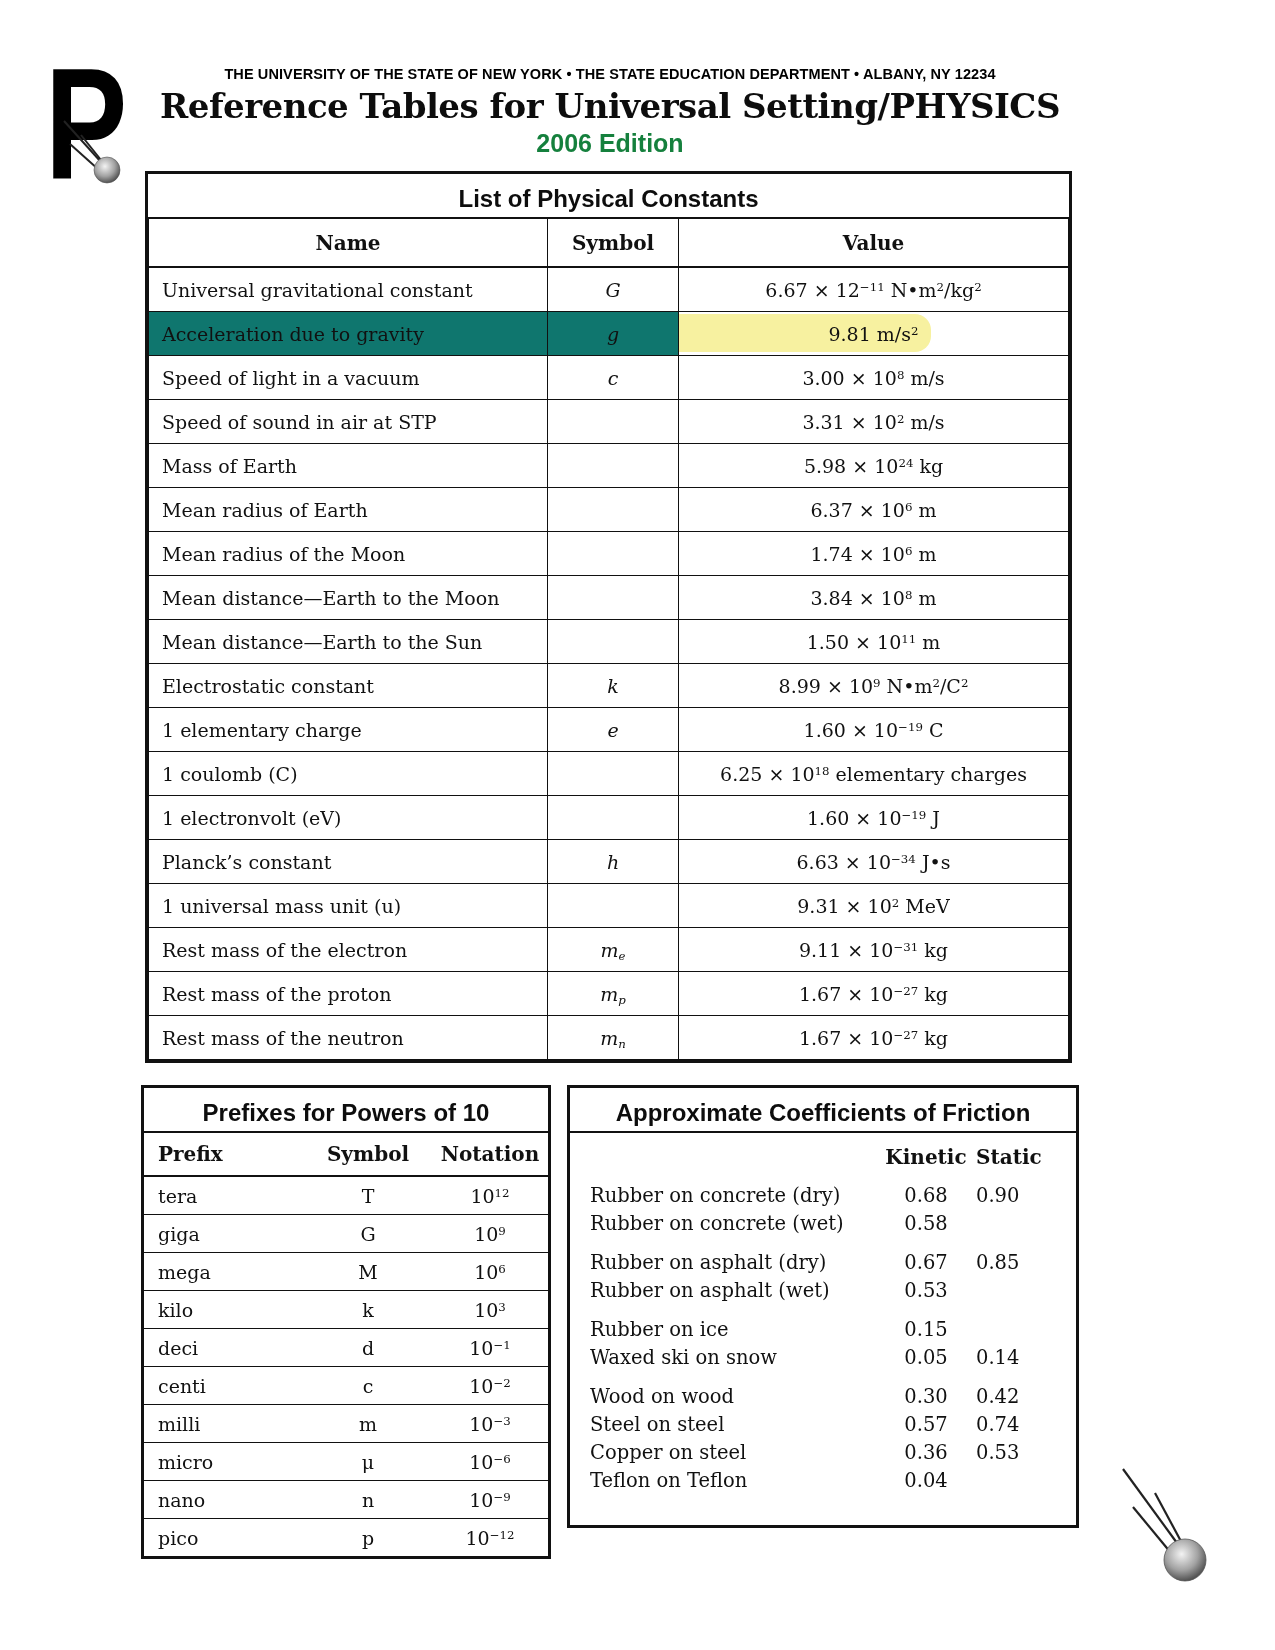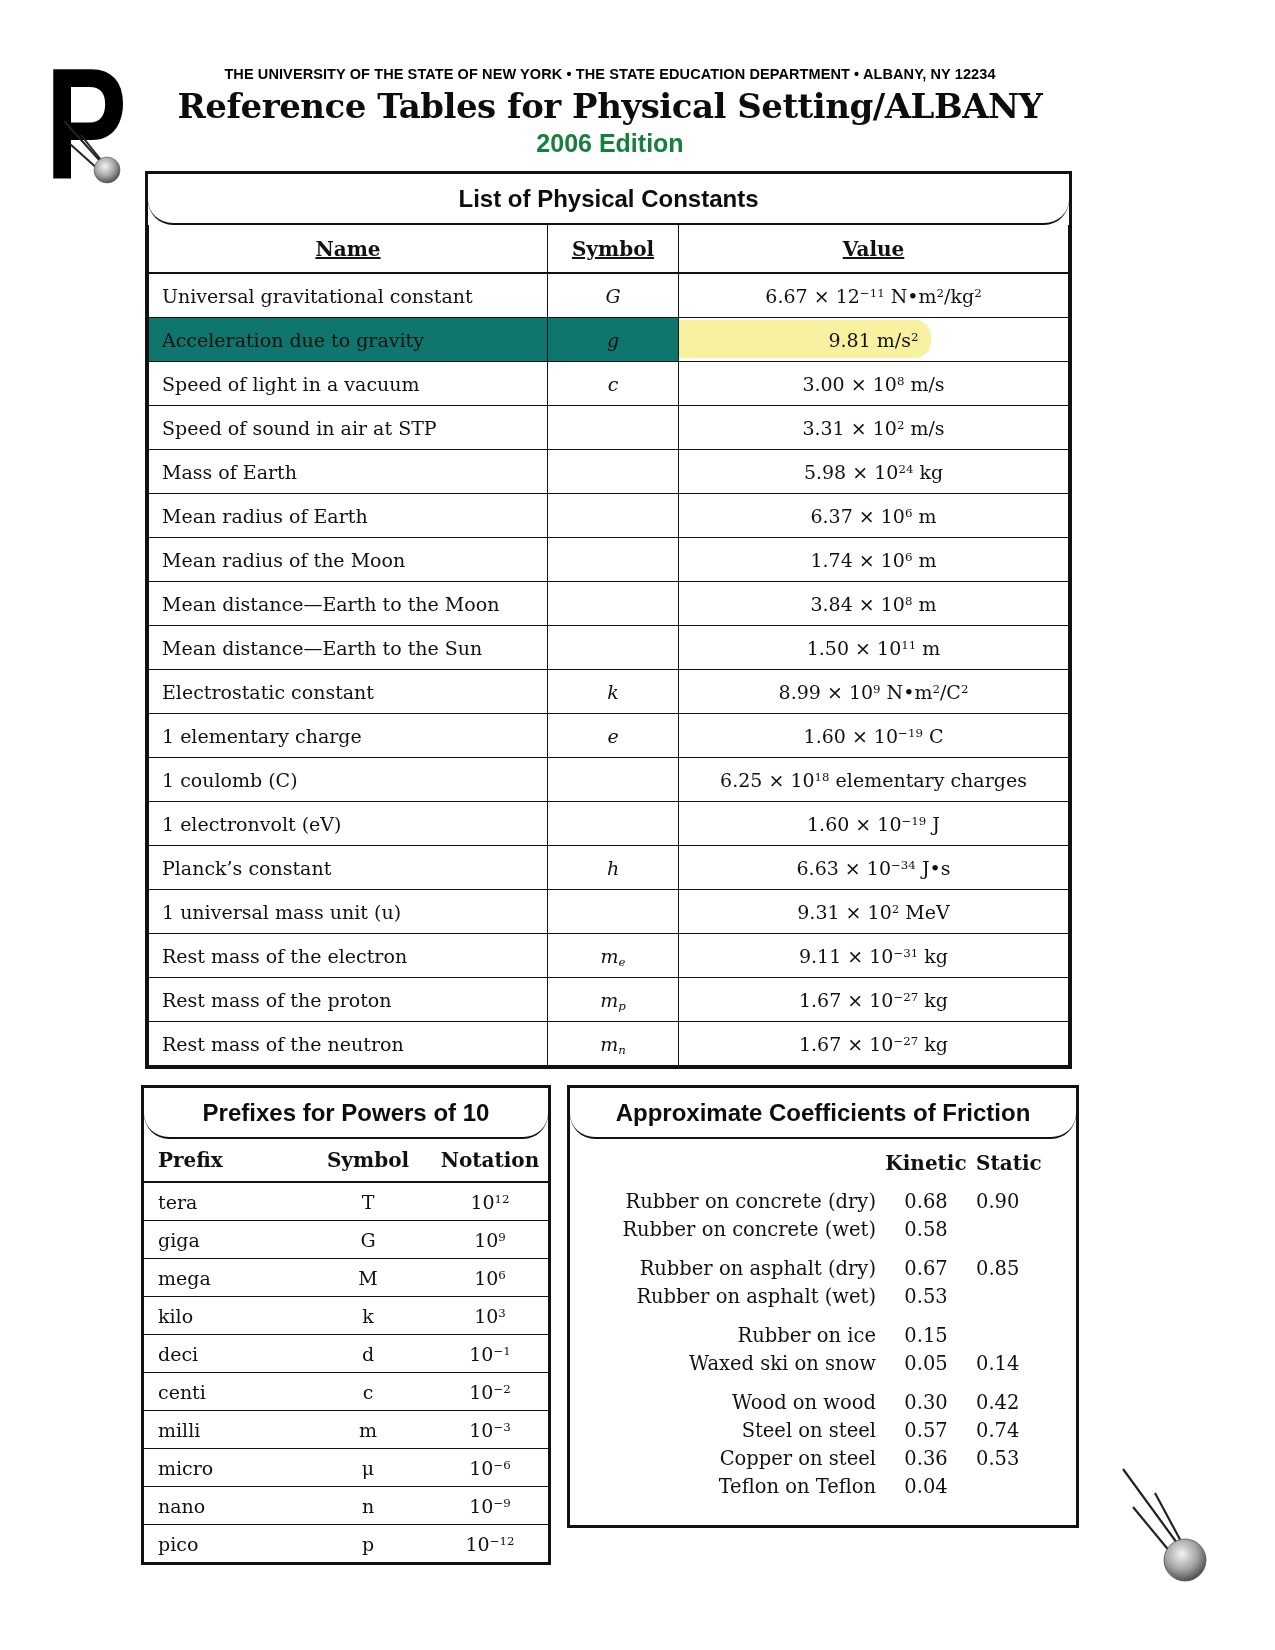--- a/index.html
+++ b/index.html
@@ -12,27 +12,27 @@
           line-height:1;transform:scaleX(0.78);transform-origin:left top;}
   .logo-sat{position:absolute;left:12px;top:74px;}
   .hdr{position:absolute;left:160px;top:66px;width:900px;text-align:center;}
   .inst{font:bold 14.5px "Liberation Sans",sans-serif;letter-spacing:0.1px;color:#000000;}
   .main-title{margin-top:4px;font:bold 34px "DejaVu Serif",serif;letter-spacing:-0.5px;color:#0d0d0d;}
   .edition{margin-top:3px;font:bold 25px "Liberation Sans",sans-serif;color:#15803d;}
 
   
   .box{position:absolute;border:3px solid #111;background:#fff;}
   .box-title{text-align:center;font:bold 24px "Liberation Sans",sans-serif;
-             border-bottom:2.5px solid #111;padding:11px 0 10px 0;color:#0d0d0d;border-radius:25px;}
+             border-bottom:2.5px solid #111;padding:11px 0 4px 0;color:#0d0d0d;}
 
   
   #const-box{left:145px;top:171px;width:921px;}
   table{border-collapse:collapse;width:100%;table-layout:fixed;}
   .const-tbl th{font:bold 20px "DejaVu Serif",serif;height:45px;
-                border:1.5px solid #111;border-top:none;border-bottom:2.5px solid #111;text-decoration:underline;}
+                border:1.5px solid #111;border-top:none;border-bottom:2.5px solid #111;}
   .const-tbl td{height:41px;border:1.5px solid #111;font-size:19px;}
   .const-tbl .name-cell{text-align:left;padding-left:13px;}
   .const-tbl .sym-cell{text-align:center;font-style:italic;}
   .const-tbl .val-cell{text-align:center;position:relative;}
   .const-tbl col.c-name{width:399px;}
   .const-tbl col.c-sym{width:131px;}
   .sup{font-size:0.62em;position:relative;top:-0.48em;}
   .sub{font-size:0.62em;position:relative;top:0.28em;}
   .hl{background:#0f766e;}
   .pill{position:absolute;left:0;top:2px;bottom:3px;width:252px;background:#f7f1a0;
@@ -45,21 +45,21 @@
   .pfx-tbl td{height:35px;border-bottom:1.5px solid #111;font-size:19px;}
   .pfx-tbl tr:last-child td{border-bottom:none;}
   .pfx-tbl .l{text-align:left;padding-left:14px;}
   .pfx-tbl .c{text-align:center;}
   .pfx-tbl col.p1{width:160px;} .pfx-tbl col.p2{width:128px;}
 
   
   #friction-box{left:567px;top:1085px;width:506px;height:437px;}
   .f-body{padding:10px 0 0 0;}
   .f-row{display:flex;line-height:28px;font-size:19.5px;}
-  .f-name{flex:1;padding-left:20px;text-align:right;}
+  .f-name{flex:1;padding-left:20px;text-align:left;}
   .f-k{flex:0 0 100px;text-align:center;}
   .f-s{flex:0 0 100px;text-align:left;}
   .f-head{font-weight:bold;font-size:20px;margin-bottom:1px;}
   .f-group{margin-top:11px;}
 
   .corner-sat{position:absolute;left:1097px;top:1455px;}
 </style>
 </head>
 <body>
 
@@ -77,21 +77,21 @@
       </defs>
       <line x1="7" y1="3" x2="44" y2="44" stroke="#222" stroke-width="2"></line>
       <line x1="24" y1="17" x2="48" y2="47" stroke="#222" stroke-width="2"></line>
       <line x1="13" y1="26" x2="42" y2="52" stroke="#222" stroke-width="2"></line>
       <circle cx="50" cy="52" r="13" fill="url(#sphA)" stroke="#555" stroke-width="0.6"></circle>
     </svg>
   </div>
 
   <div class="hdr">
     <div class="inst">THE UNIVERSITY OF THE STATE OF NEW YORK • THE STATE EDUCATION DEPARTMENT • ALBANY, NY  12234</div>
-    <div class="main-title">Reference Tables for Physical Setting/ALBANY</div>
+    <div class="main-title">Reference Tables for Universal Setting/PHYSICS</div>
     <div class="edition">2006 Edition</div>
   </div>
 
   <div class="box" id="const-box">
     <div class="box-title">List of Physical Constants</div>
     <table class="const-tbl">
       <colgroup>
           <col class="c-name">
           <col class="c-sym">
           <col>

